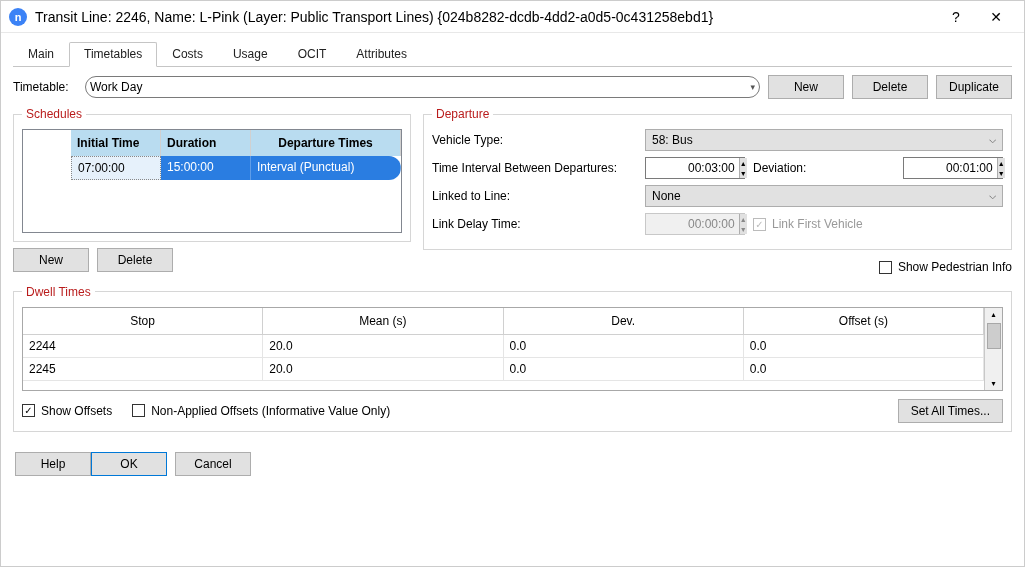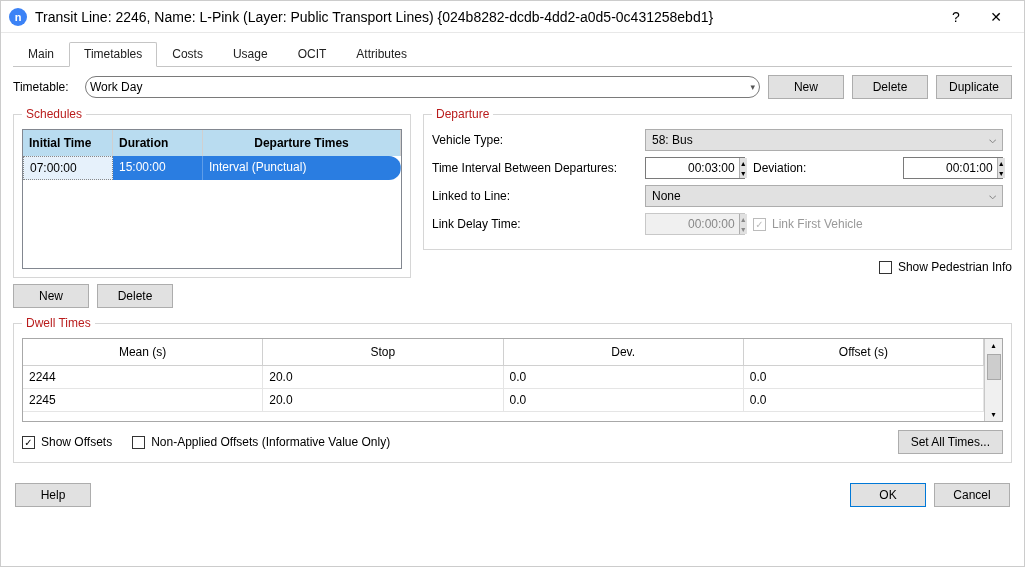--- a/index.html
+++ b/index.html
@@ -84,23 +84,24 @@
   fieldset.group {
     border: 1px solid #d6d6d6;
     margin: 8px 0 0 0;
     padding: 8px;
   }
   fieldset.group > legend { padding: 0 4px; color:#b91c1c;}
   .two-col { display: flex; gap: 12px; align-items: flex-start; }
   .schedules-table {
     border: 1px solid #828790;
     width: 380px;
-    height: 140px;
+    height: 104px;
     background: #fff;
     overflow: hidden;
+    padding-left: 48px;
   }
   .sched-head {
     display: grid;
     grid-template-columns: 90px 90px 1fr;
     background: #b9dcf0;
     font-weight: 600;
   }
   .sched-head > div { padding: 6px; border-right: 1px solid #d0d0d0;}
   .sched-row {
     display: grid;
@@ -139,21 +140,21 @@
   .chkbox.disabled .box { border-color:#bbb; color:#bbb;}
   .dwell-table-wrap { display:flex; border:1px solid #a8a8a8; height:84px;}
   .dwell-table { flex:1; }
   .dwell-head { display:grid; grid-template-columns: 1fr 1fr 1fr 1fr; text-align:center; }
   .dwell-head > div { padding:6px; border-right:1px solid #d0d0d0; border-bottom:1px solid #d0d0d0;}
   .dwell-row { display:grid; grid-template-columns: 1fr 1fr 1fr 1fr; }
   .dwell-row > div { padding:4px 6px; border-right:1px solid #e5e5e5; border-bottom:1px solid #e5e5e5;}
   .vscroll { width:18px; background:#f0f0f0; border-left:1px solid #c8c8c8; display:flex; flex-direction:column; align-items:center; justify-content:space-between;}
   .vscroll .thumb { width:14px; height:26px; background:#cdcdcd; margin-top:2px; border:1px solid #a8a8a8;}
   .vscroll .ar { font-size:8px; padding:2px 0;}
-  .footer { display:flex; justify-content:space-between; margin-top:20px; padding: 0 2px;}
+  .footer { display:flex; margin-top:20px; padding: 0 2px;}
   .chev { font-size:9px; color:#555;}
 </style>
 </head>
 <body>
 
 <div class="titlebar">
   <div class="appicon">n</div>
   <div class="title">Transit Line: 2246, Name: L-Pink (Layer: Public Transport Lines) {024b8282-dcdb-4dd2-a0d5-0c431258ebd1}</div>
   <div class="titlebtn">?</div>
   <div class="titlebtn">✕</div>
@@ -262,22 +263,22 @@
         </label>
       </div>
     </div>
   </div>
 
   <fieldset class="group">
     <legend>Dwell Times</legend>
     <div class="dwell-table-wrap">
       <div class="dwell-table">
         <div class="dwell-head">
+          <div>Stop</div>
           <div>Mean (s)</div>
-          <div>Stop</div>
           <div>Dev.</div>
           <div>Offset (s)</div>
         </div>
         <div class="dwell-row">
           <div>2244</div>
           <div>20.0</div>
           <div>0.0</div>
           <div>0.0</div>
         </div>
         <div class="dwell-row">

